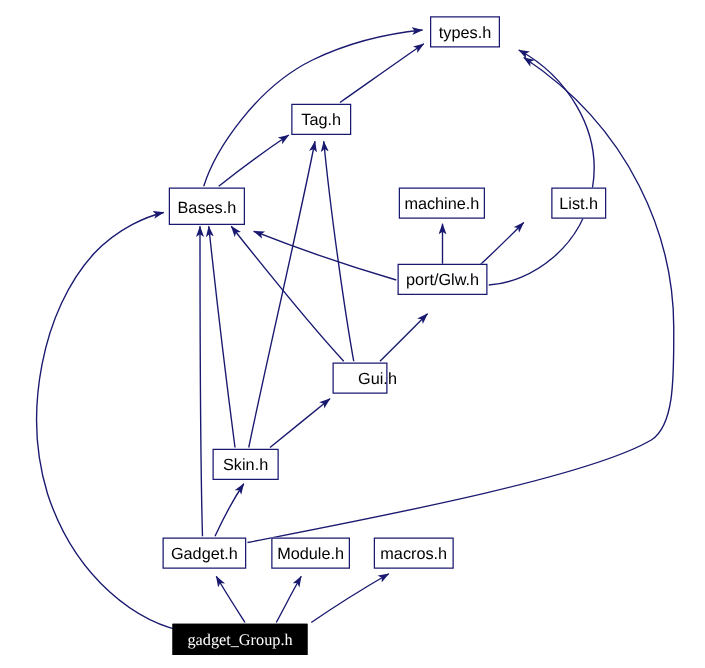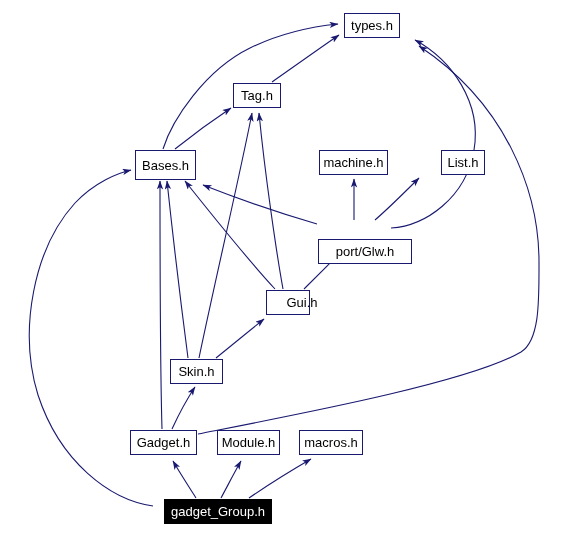--- a/index.html
+++ b/index.html
@@ -114,21 +114,21 @@
   </div>
 
   <div class="node" style="left:319px;top:150px;width:69px;height:25px;">
     <span>machine.h</span>
   </div>
 
   <div class="node" style="left:410px;top:150px;width:44px;height:25px;margin-left:31px;">
     <span>List.h</span>
   </div>
 
-  <div class="node" style="left:318px;top:239px;width:94px;height:25px;">
+  <div class="node" style="left:318px;top:211px;width:72px;height:25px;">
     <span>port/Glw.h</span>
   </div>
 
   <div class="node" style="left:266px;top:290px;width:44px;height:25px;padding-left:28px;">
     <span>Gui.h</span>
   </div>
 
   <div class="node" style="left:170px;top:359px;width:53px;height:25px;">
     <span>Skin.h</span>
   </div>
@@ -138,17 +138,17 @@
   </div>
 
   <div class="node" style="left:299px;top:430px;width:64px;height:25px;">
     <span>macros.h</span>
   </div>
 
   <div class="node" style="left:217px;top:430px;width:63px;height:25px;">
     <span>Module.h</span>
   </div>
 
-  <div class="node root" style="left:164px;top:499px;width:108px;height:25px;">
+  <div class="node root" style="left:138px;top:499px;width:108px;height:25px;font-family:Liberation Serif, serif;">
     <span>gadget_Group.h</span>
   </div>
 
 </div>
 
 </body></html>

